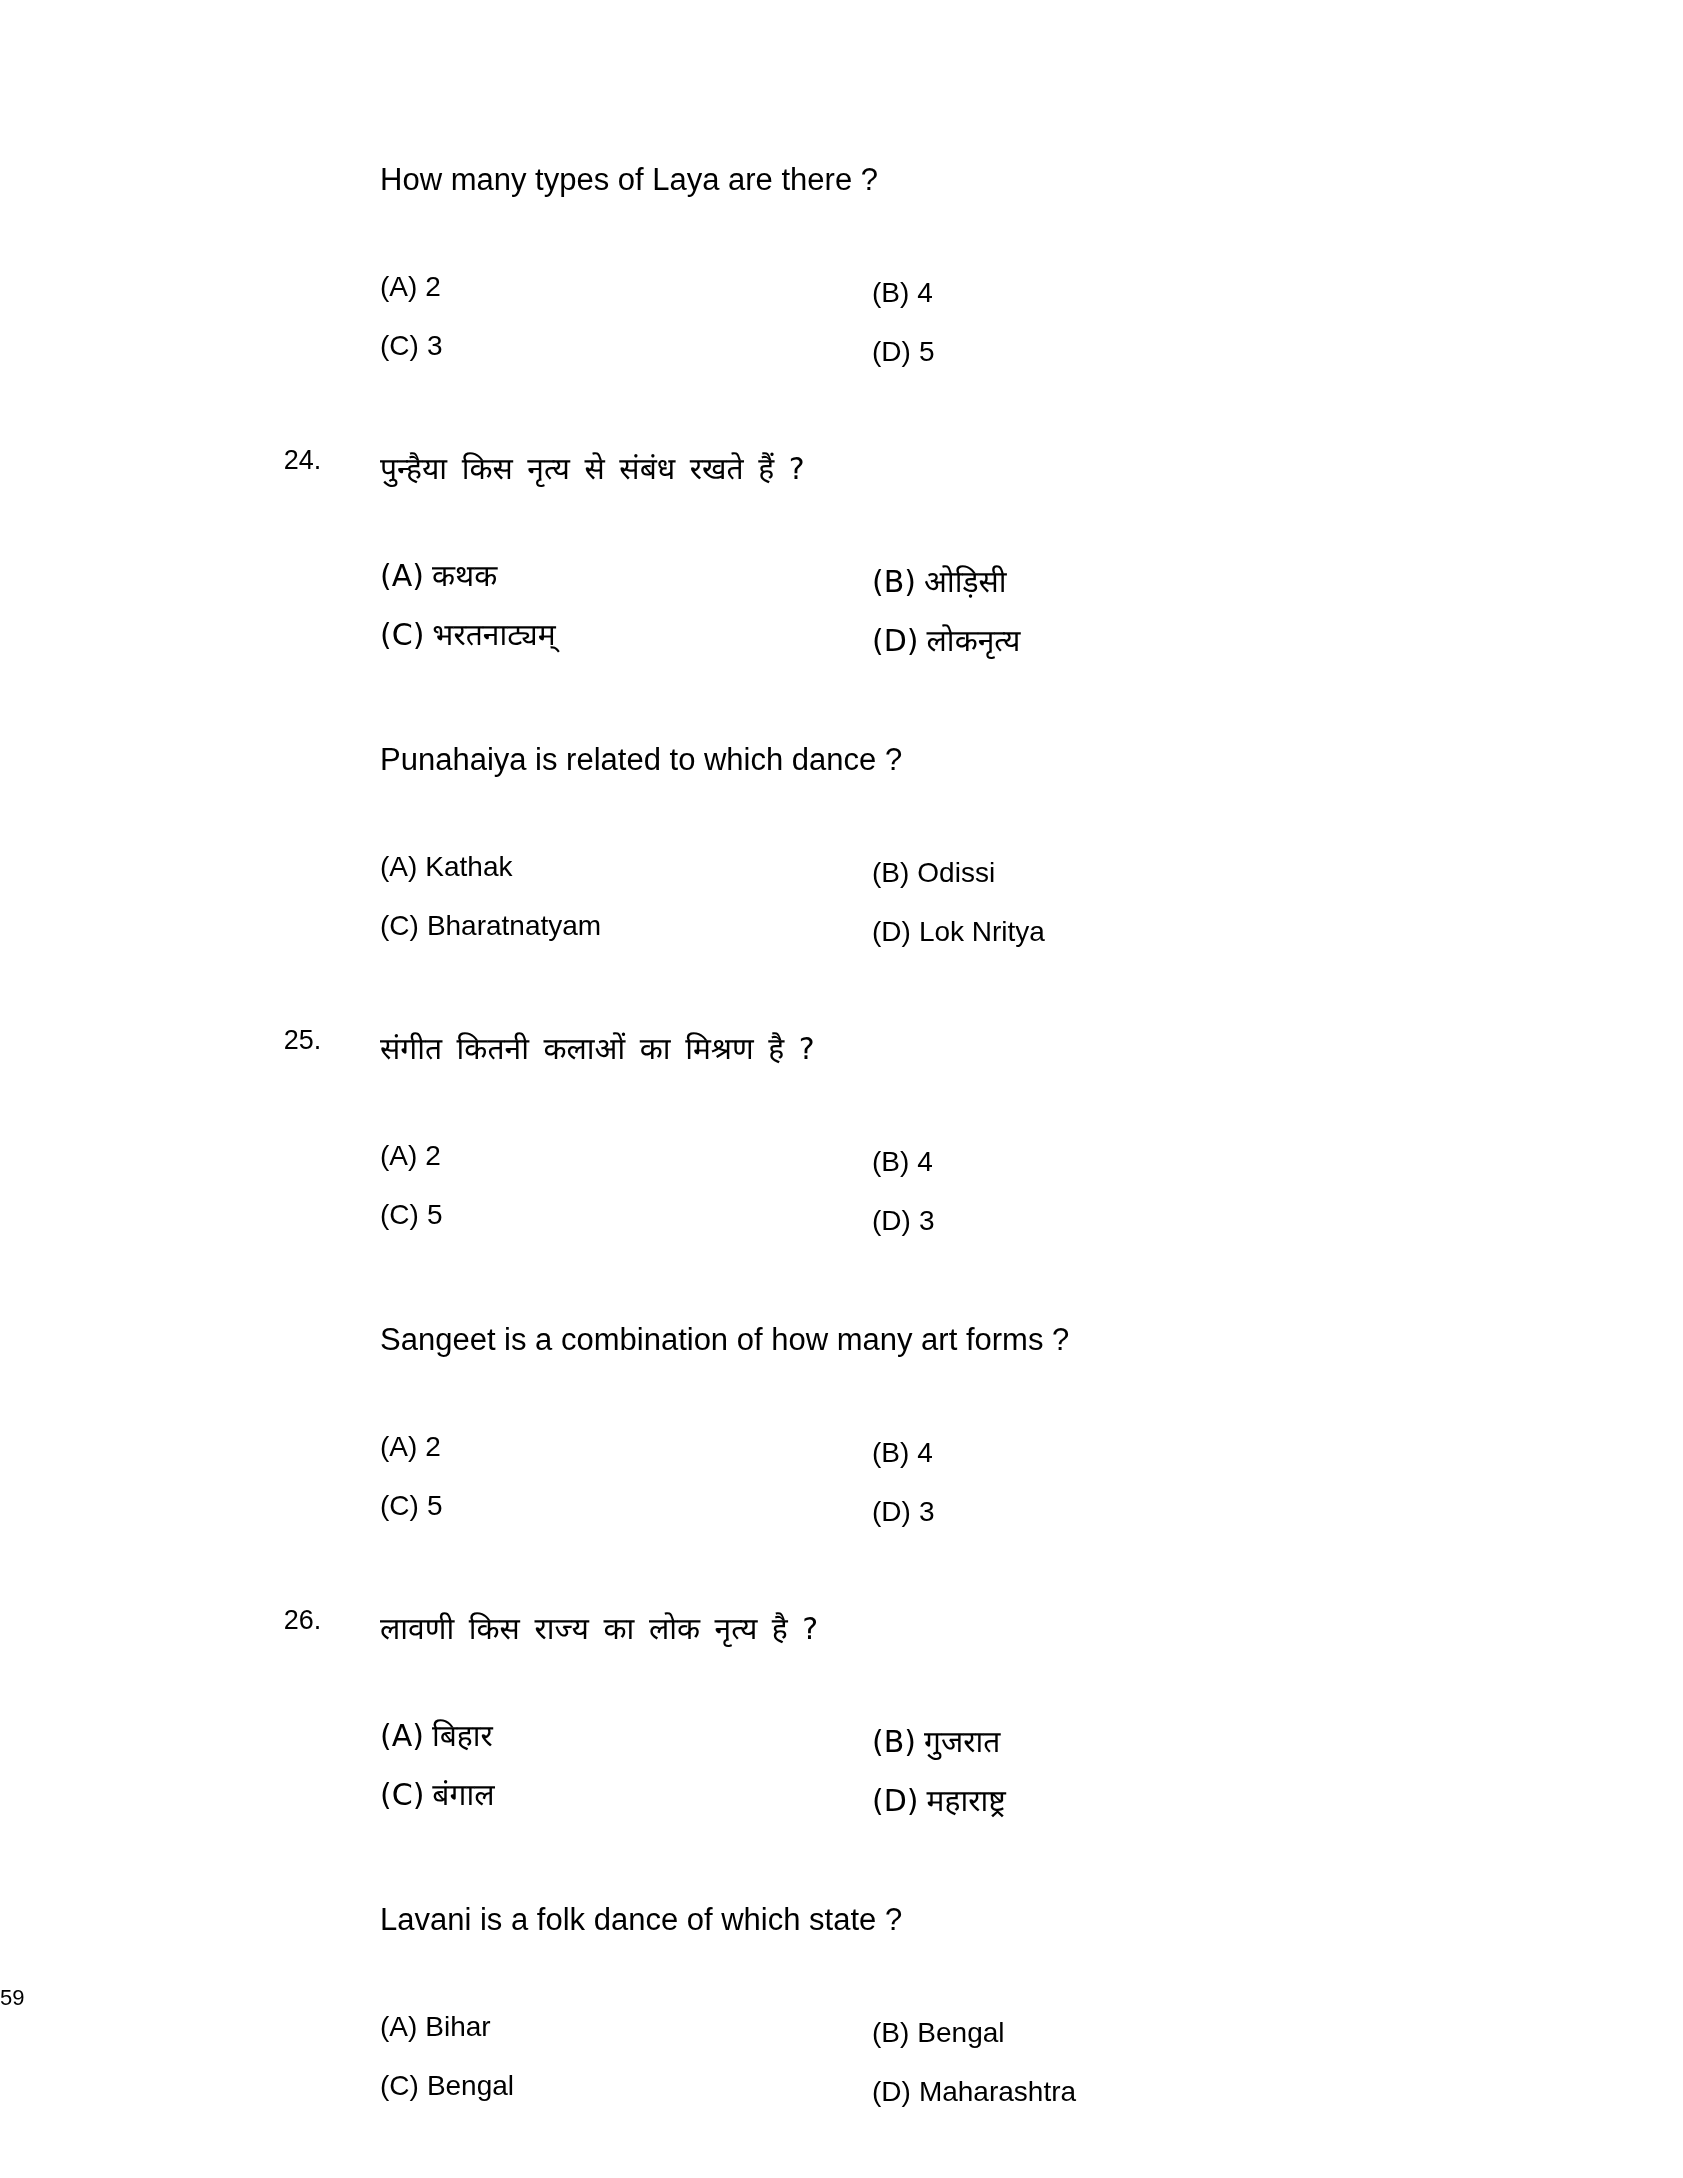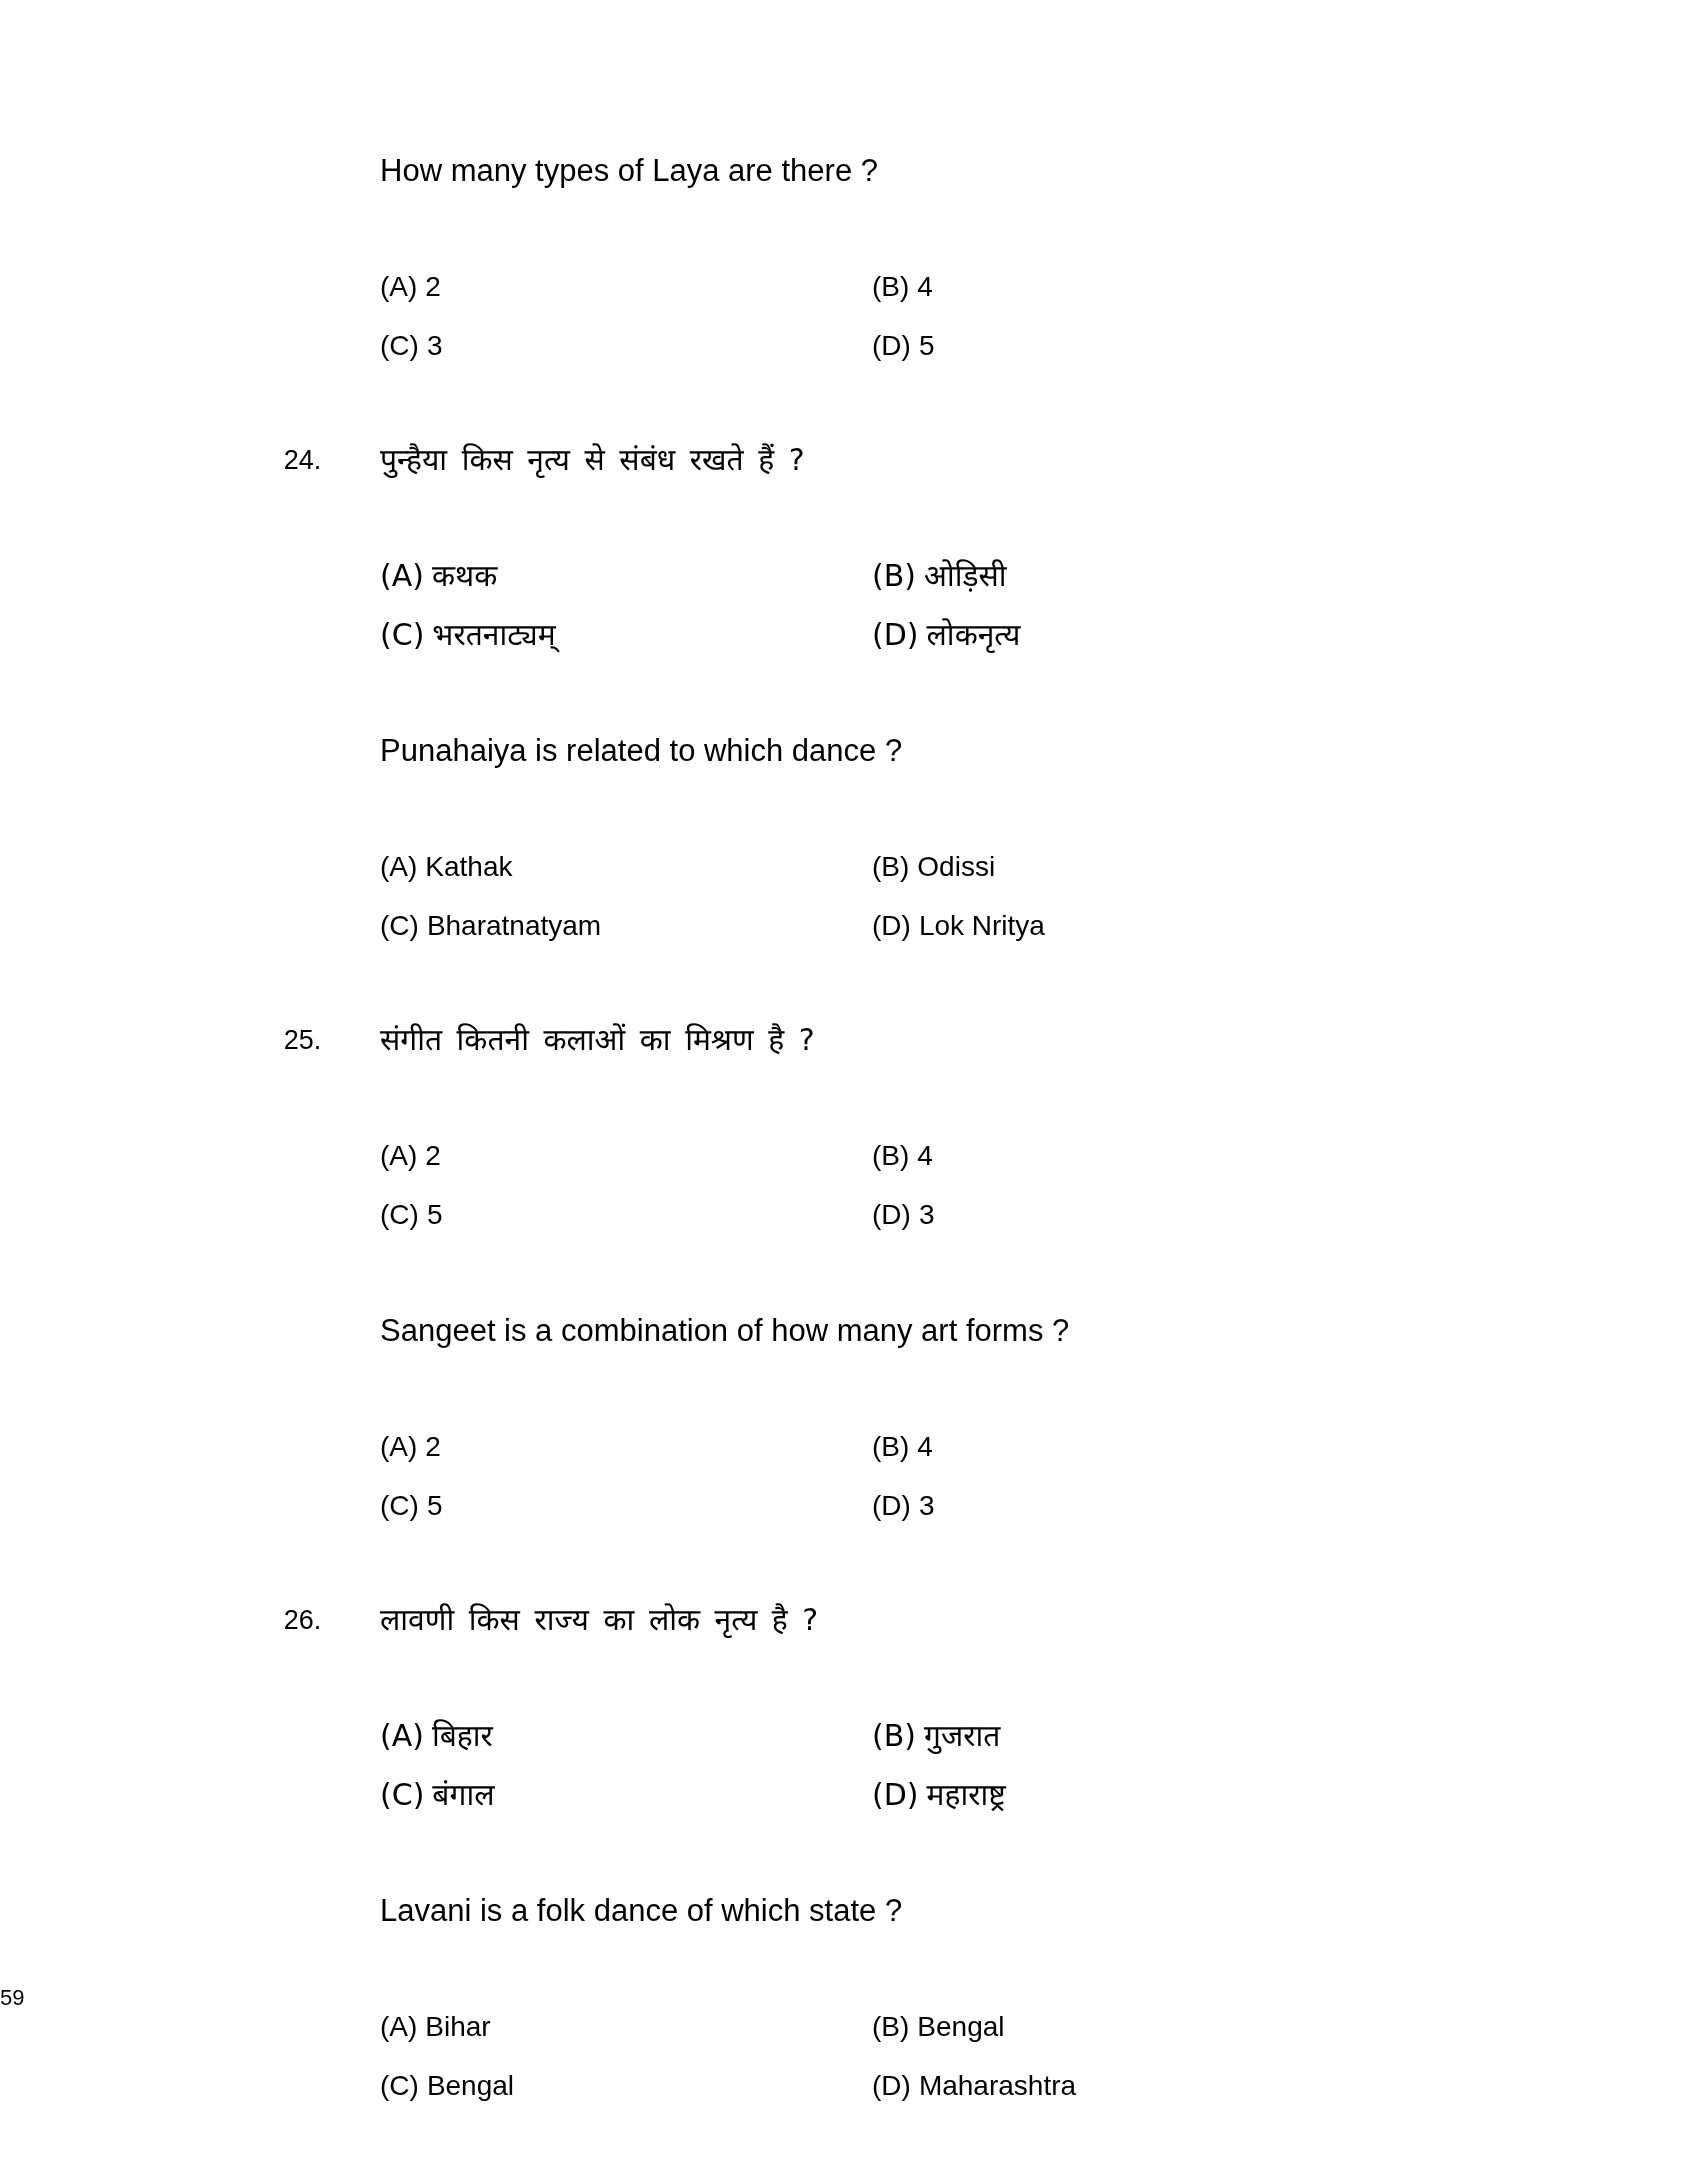--- a/index.html
+++ b/index.html
@@ -56,20 +56,21 @@
     width: 109px;
     text-align: center;
     font-size: 27px;
     line-height: 44px;
     letter-spacing: 0px;
   }
 
   .qbody {
     margin-left: 132px;
     line-height: 44px;
+    margin-top: 9px;
   }
 
   
   .qtext-en {
     font-size: 31px;
     line-height: 44px;
     white-space: nowrap;
   }
   .qtext-hi {
     font-size: 30px;
@@ -94,21 +95,21 @@
     font-size: 28px;
     line-height: 44px;
     white-space: nowrap;
   }
   .opt.hi {
     font-size: 30px;
     font-family: "DejaVu Sans", "Liberation Sans", sans-serif;
     text-align: center;
   }
   .opt.col-left  { left: 0px; }
-  .opt.col-right { left: 492px; }
+  .opt.col-right { left: 492px; margin-top: 6px; }
 
   .opt .lbl { display: inline; }
   .opt .val { display: inline; margin-left: 8px; }
 
   
   .gap-q   { height: 57px; }  
   .gap-sec { height: 57px; }  
   .gap-blk { height: 55px; }  
 
   

